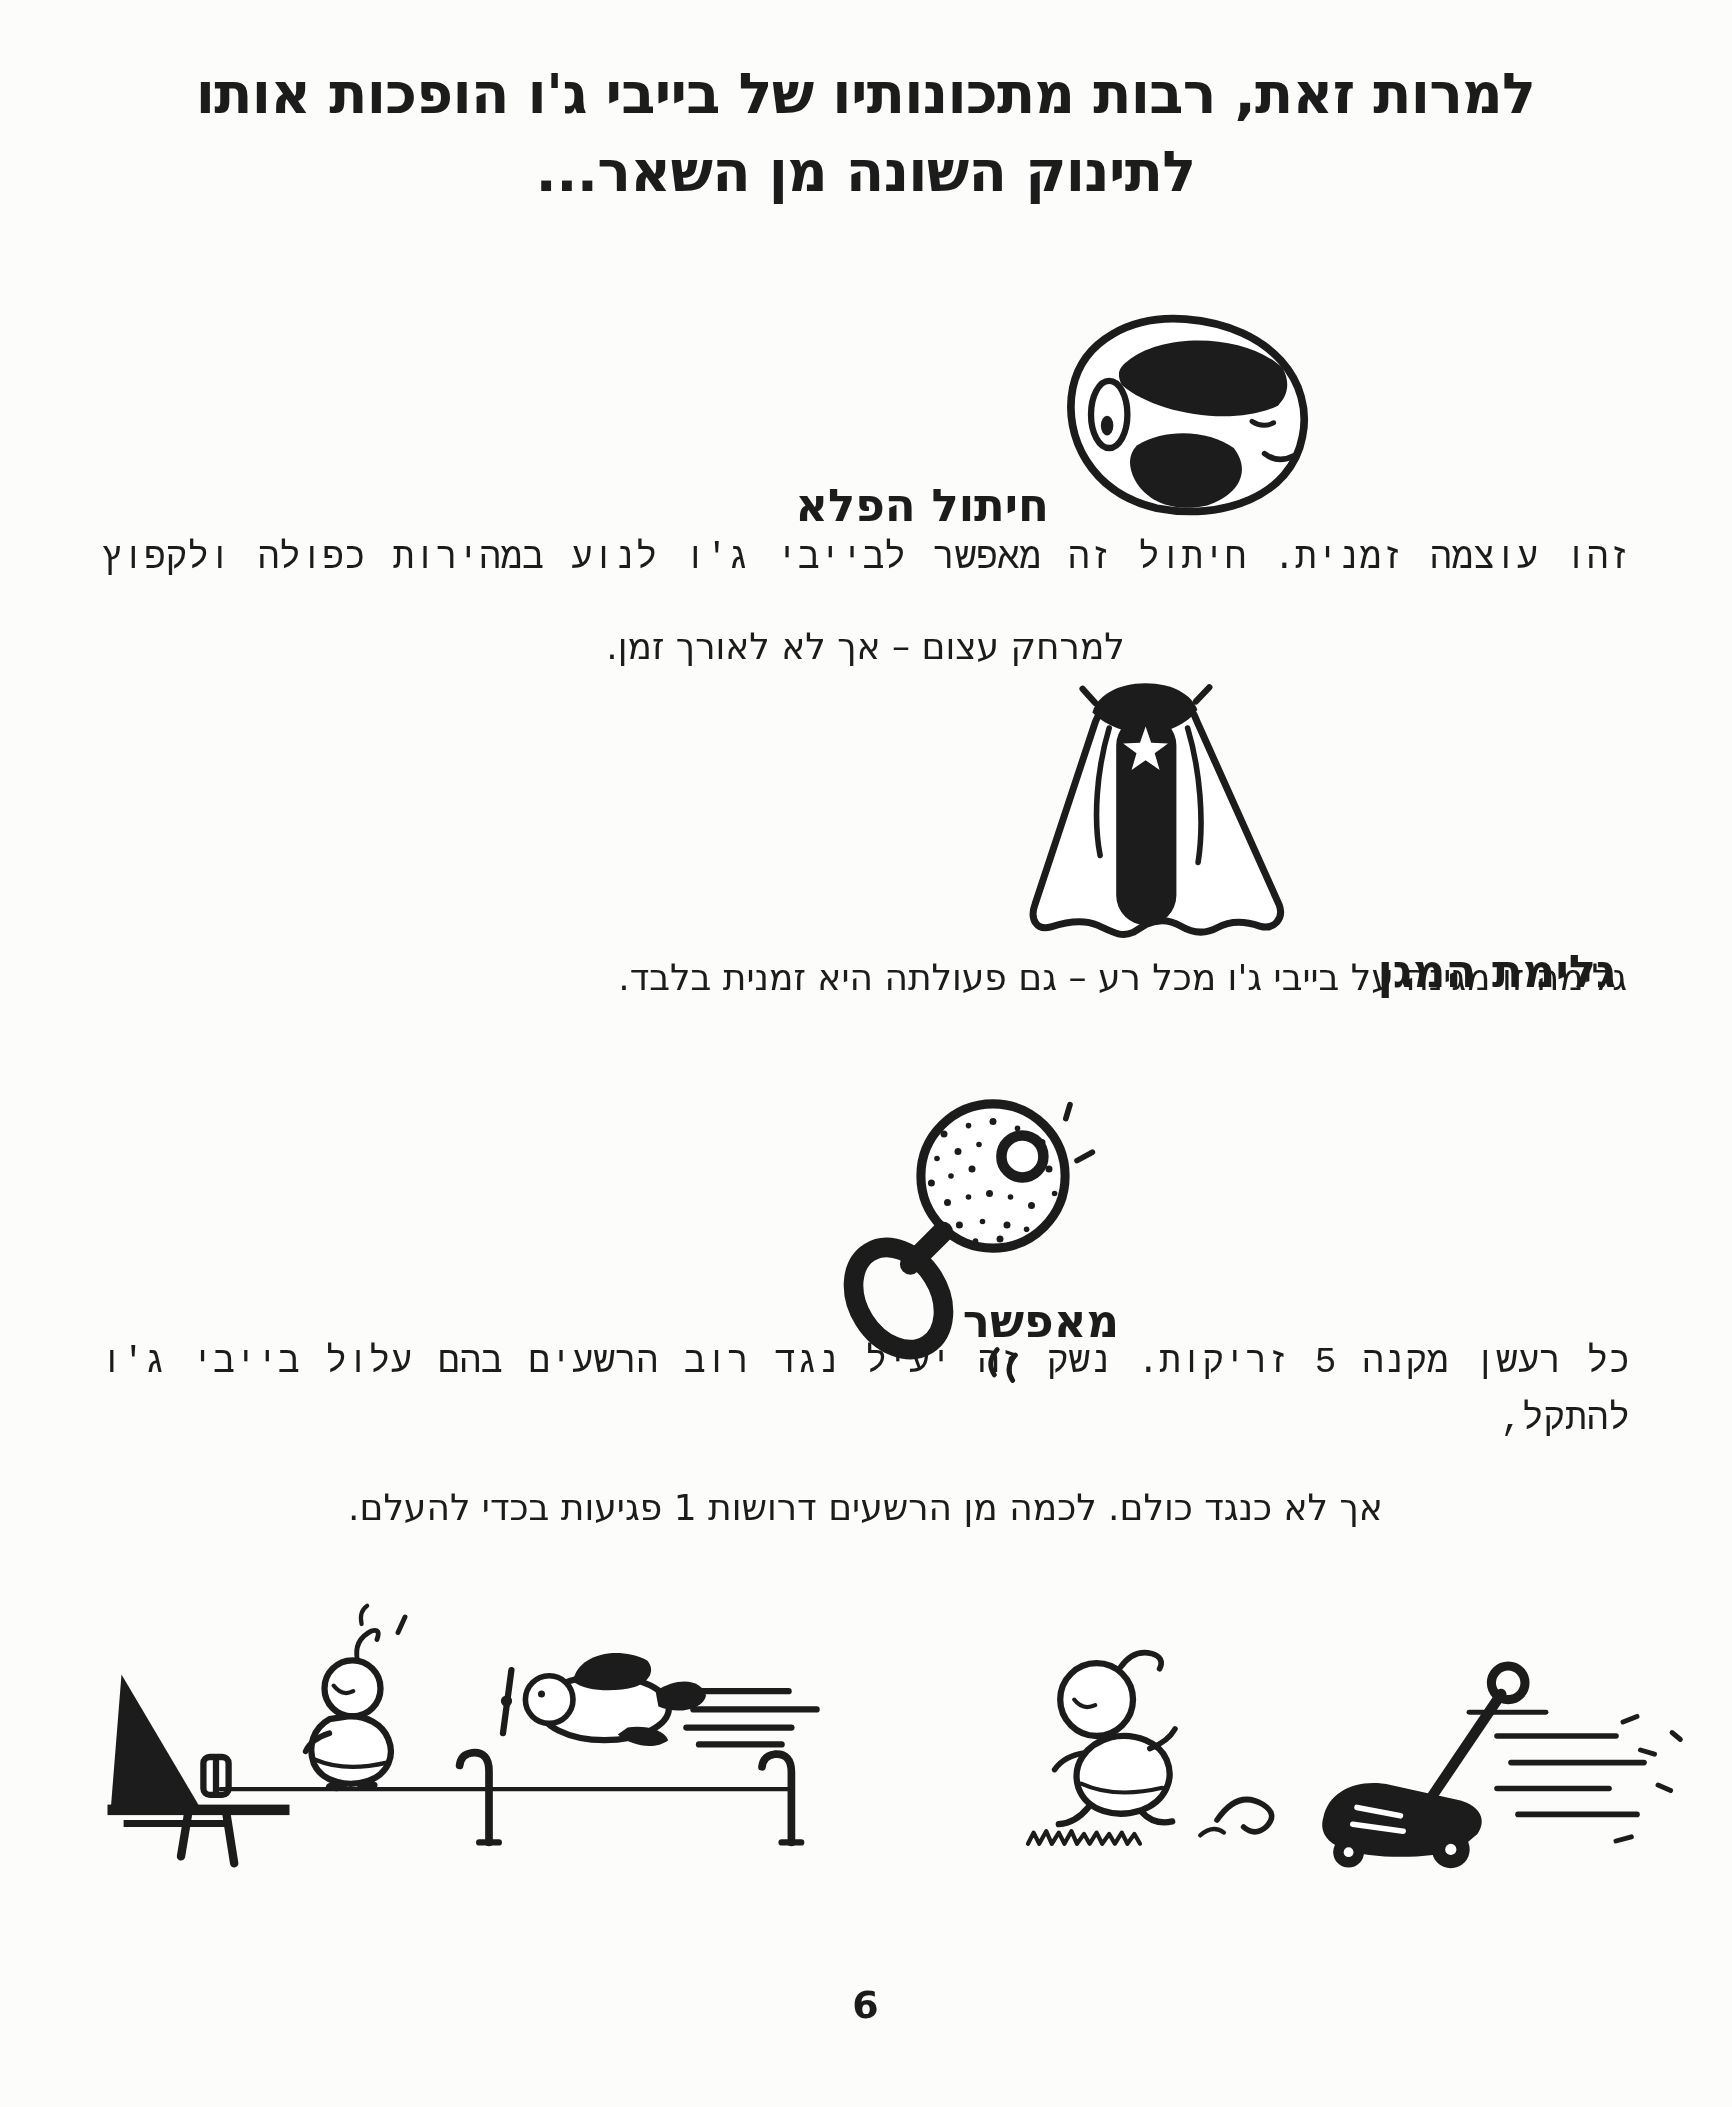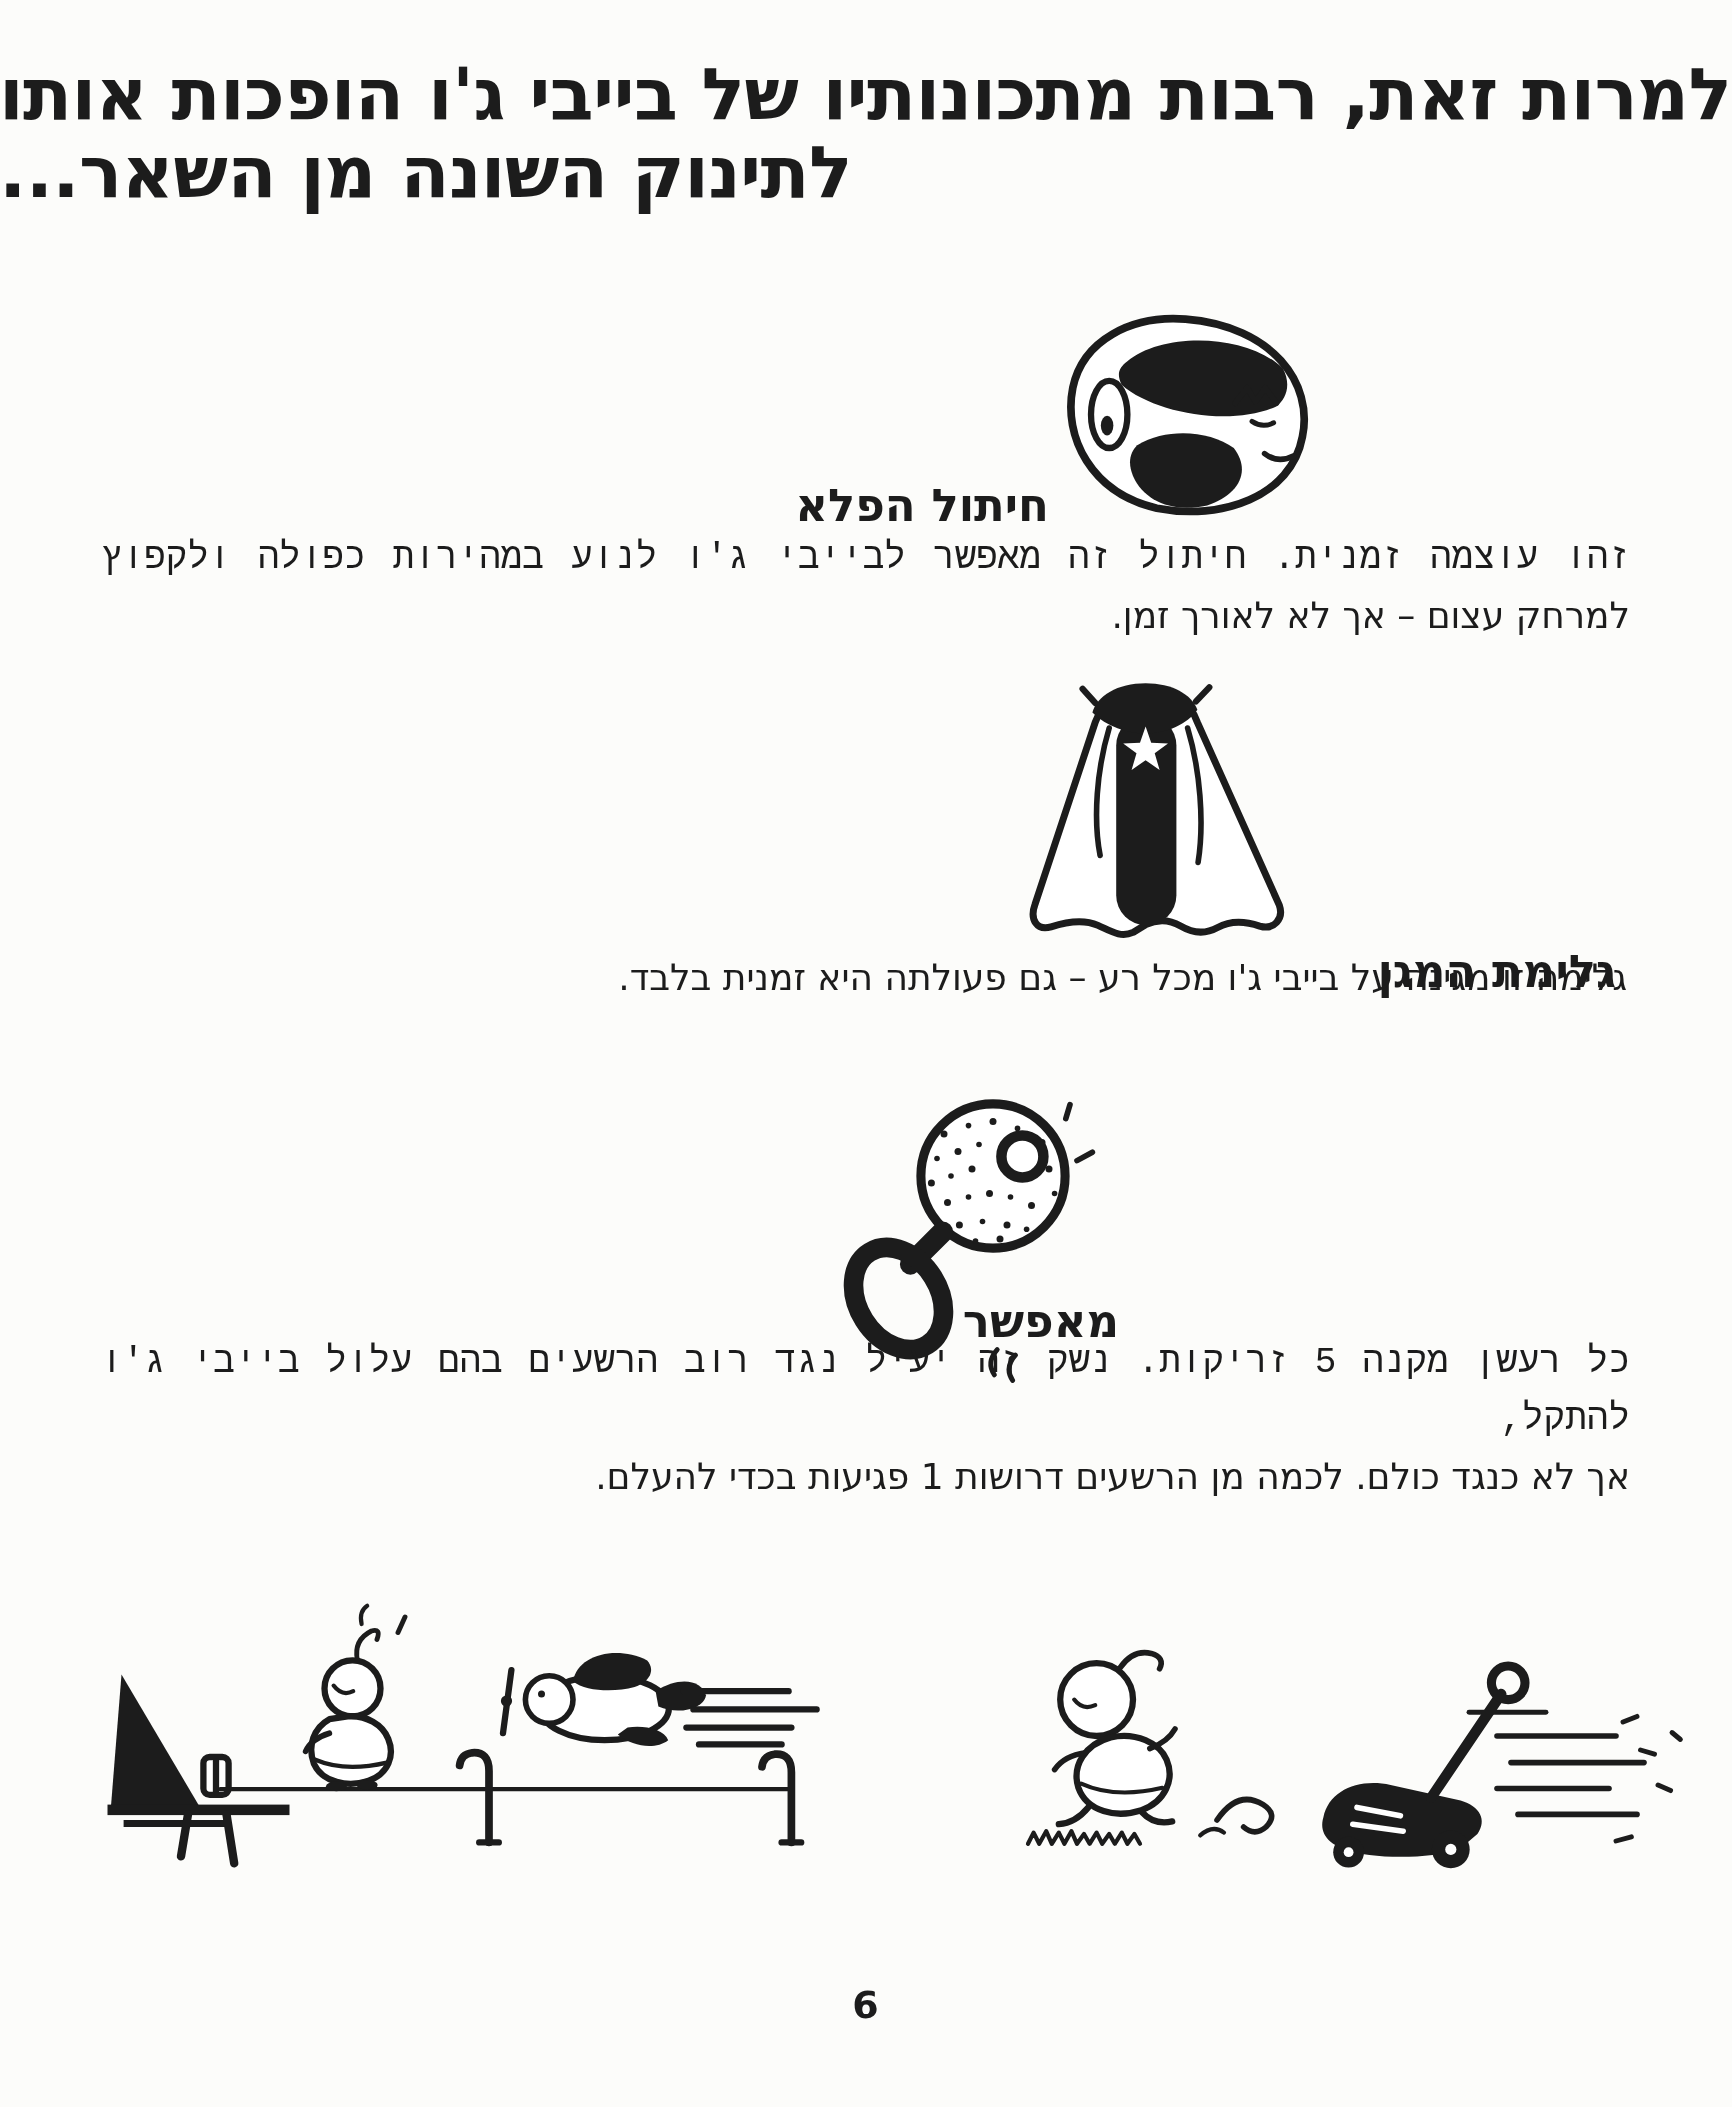--- a/index.html
+++ b/index.html
@@ -3,32 +3,32 @@
 <meta charset="utf-8">
 <style>
   html,body{margin:0;padding:0;}
   body{background:#fcfcfa;font-family:"DejaVu Sans","Liberation Sans",sans-serif;}
   .page{
     position:relative;width:1733px;height:2108px;
     background:var(--paper,#fcfcfa);color:var(--ink,#1c1c1c);
     direction:rtl;overflow:hidden;
   }
   .title{
-    position:absolute;top:55px;left:0;right:0;text-align:left;
-    font-weight:bold;font-size:72px;line-height:78px;letter-spacing:-0.7px;
+    position:absolute;top:55px;left:0;right:0;text-align:center;
+    font-weight:bold;font-size:56px;line-height:78px;letter-spacing:-0.7px;
   }
   .heading{position:absolute;font-weight:bold;font-size:45px;white-space:nowrap;margin-top:44px;}
   .heading-diaper{top:435px;right:683px;}
   .heading-cape{top:901px;right:116px;}
   .heading-rattle{top:1251px;right:613px;}
   .para{position:absolute;left:102px;right:102px;font-size:36px;line-height:57px;text-align:right;}
   .para-diaper{top:530px;}
   .para-rattle{top:1334px;}
   .line-justify{text-align:justify;text-align-last:justify;font-family:Liberation Mono, monospace;}
-  .line-right{text-align:right;}
+  .line-right{text-align:center;margin-top:31px;}
   .para-cape{position:absolute;top:957px;right:105px;font-size:36px;white-space:nowrap;text-align:right;}
   .pagenum{position:absolute;top:1983px;left:0;right:0;text-align:center;font-size:38px;font-weight:bold;}
   .illo{position:absolute;}
   .illo svg{display:block;width:100%;height:100%;color:var(--ink,#1c1c1c);}
   .illo-diaper{left:1043px;top:308px;width:287px;height:217px;}
   .illo-cape{left:966px;top:672px;width:371px;height:287px;}
   .illo-rattle{left:833px;top:1092px;width:301px;height:301px;}
   .illo-wire{left:84px;top:1596px;width:770px;height:301px;}
   .illo-mower{left:1008px;top:1610px;width:700px;height:280px;}
 </style>

